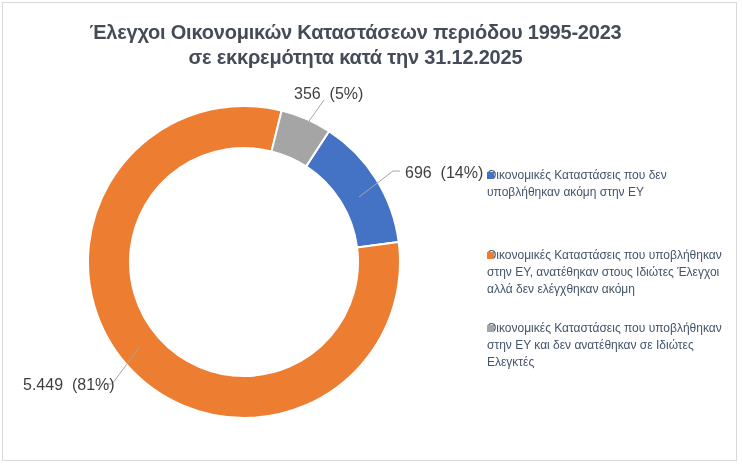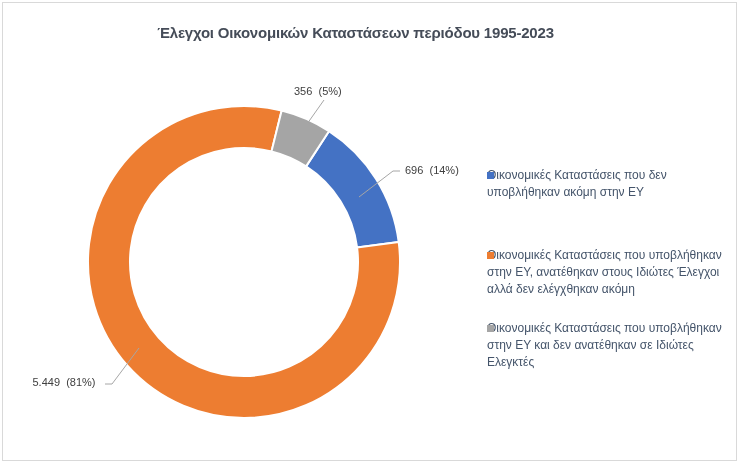--- a/index.html
+++ b/index.html
@@ -6,45 +6,46 @@
   body{
     width:743px;height:468px;position:relative;overflow:hidden;
     font-family:"Liberation Sans","DejaVu Sans",sans-serif;
   }
   .chart-frame{
     position:absolute;left:2px;top:2px;width:733px;height:457px;
     border:1px solid #d9d9d9;background:#ffffff;
   }
   .chart-title{
     position:absolute;left:0;top:17px;width:705px;
-    text-align:center;font-weight:bold;font-size:15px;line-height:25px;
+    text-align:center;font-weight:bold;font-size:20px;line-height:25px;
     color:#454c58;letter-spacing:-0.2px;
   }
   #donut-svg{position:absolute;left:0;top:0;}
   .dlabel{
-    position:absolute;font-size:11px;color:#404040;white-space:pre;
+    position:absolute;font-size:16px;color:#404040;white-space:pre;
   }
   .dlabel-orange{text-align:center;}
   .legend{position:absolute;left:483px;top:0;width:248px;}
   .legend-item{position:absolute;left:0;width:248px;}
   .legend-swatch{
     position:absolute;left:1px;top:5px;width:7px;height:7px;
   }
   .legend-label{
     display:block;margin-left:1px;font-size:12px;line-height:17px;
     color:#44546a;
   }
 </style>
 </head>
 <body>
 
 <div class="chart-frame">
 
   <div class="chart-title">
     <div>Έλεγχοι Οικονομικών Καταστάσεων περιόδου 1995-2023</div>
+    <div>σε εκκρεμότητα κατά την 31.12.2025</div>
   </div>
 
   <svg id="donut-svg" width="733" height="457" viewBox="2 2 733 457">
     <g id="slices-group">
         <path d="M 327.96 130.17 A 156 156 0 0 1 397.72 241.08 L 356.07 246.44 A 114 114 0 0 0 305.09 165.39 Z" fill="#4472c4" stroke="#ffffff" stroke-width="2" stroke-linejoin="round"></path>
         <path d="M 397.72 241.08 A 156 156 0 1 1 280.66 109.61 L 270.52 150.37 A 114 114 0 1 0 356.07 246.44 Z" fill="#ed7d31" stroke="#ffffff" stroke-width="2" stroke-linejoin="round"></path>
         <path d="M 280.66 109.61 A 156 156 0 0 1 327.96 130.17 L 305.09 165.39 A 114 114 0 0 0 270.52 150.37 Z" fill="#a5a5a5" stroke="#ffffff" stroke-width="2" stroke-linejoin="round"></path>
       </g>
     <polyline points="323,99 306,123" fill="none" stroke="#a6a6a6" stroke-width="1"></polyline>
     <polyline points="399,170 392,170 358,196" fill="none" stroke="#a6a6a6" stroke-width="1"></polyline>

